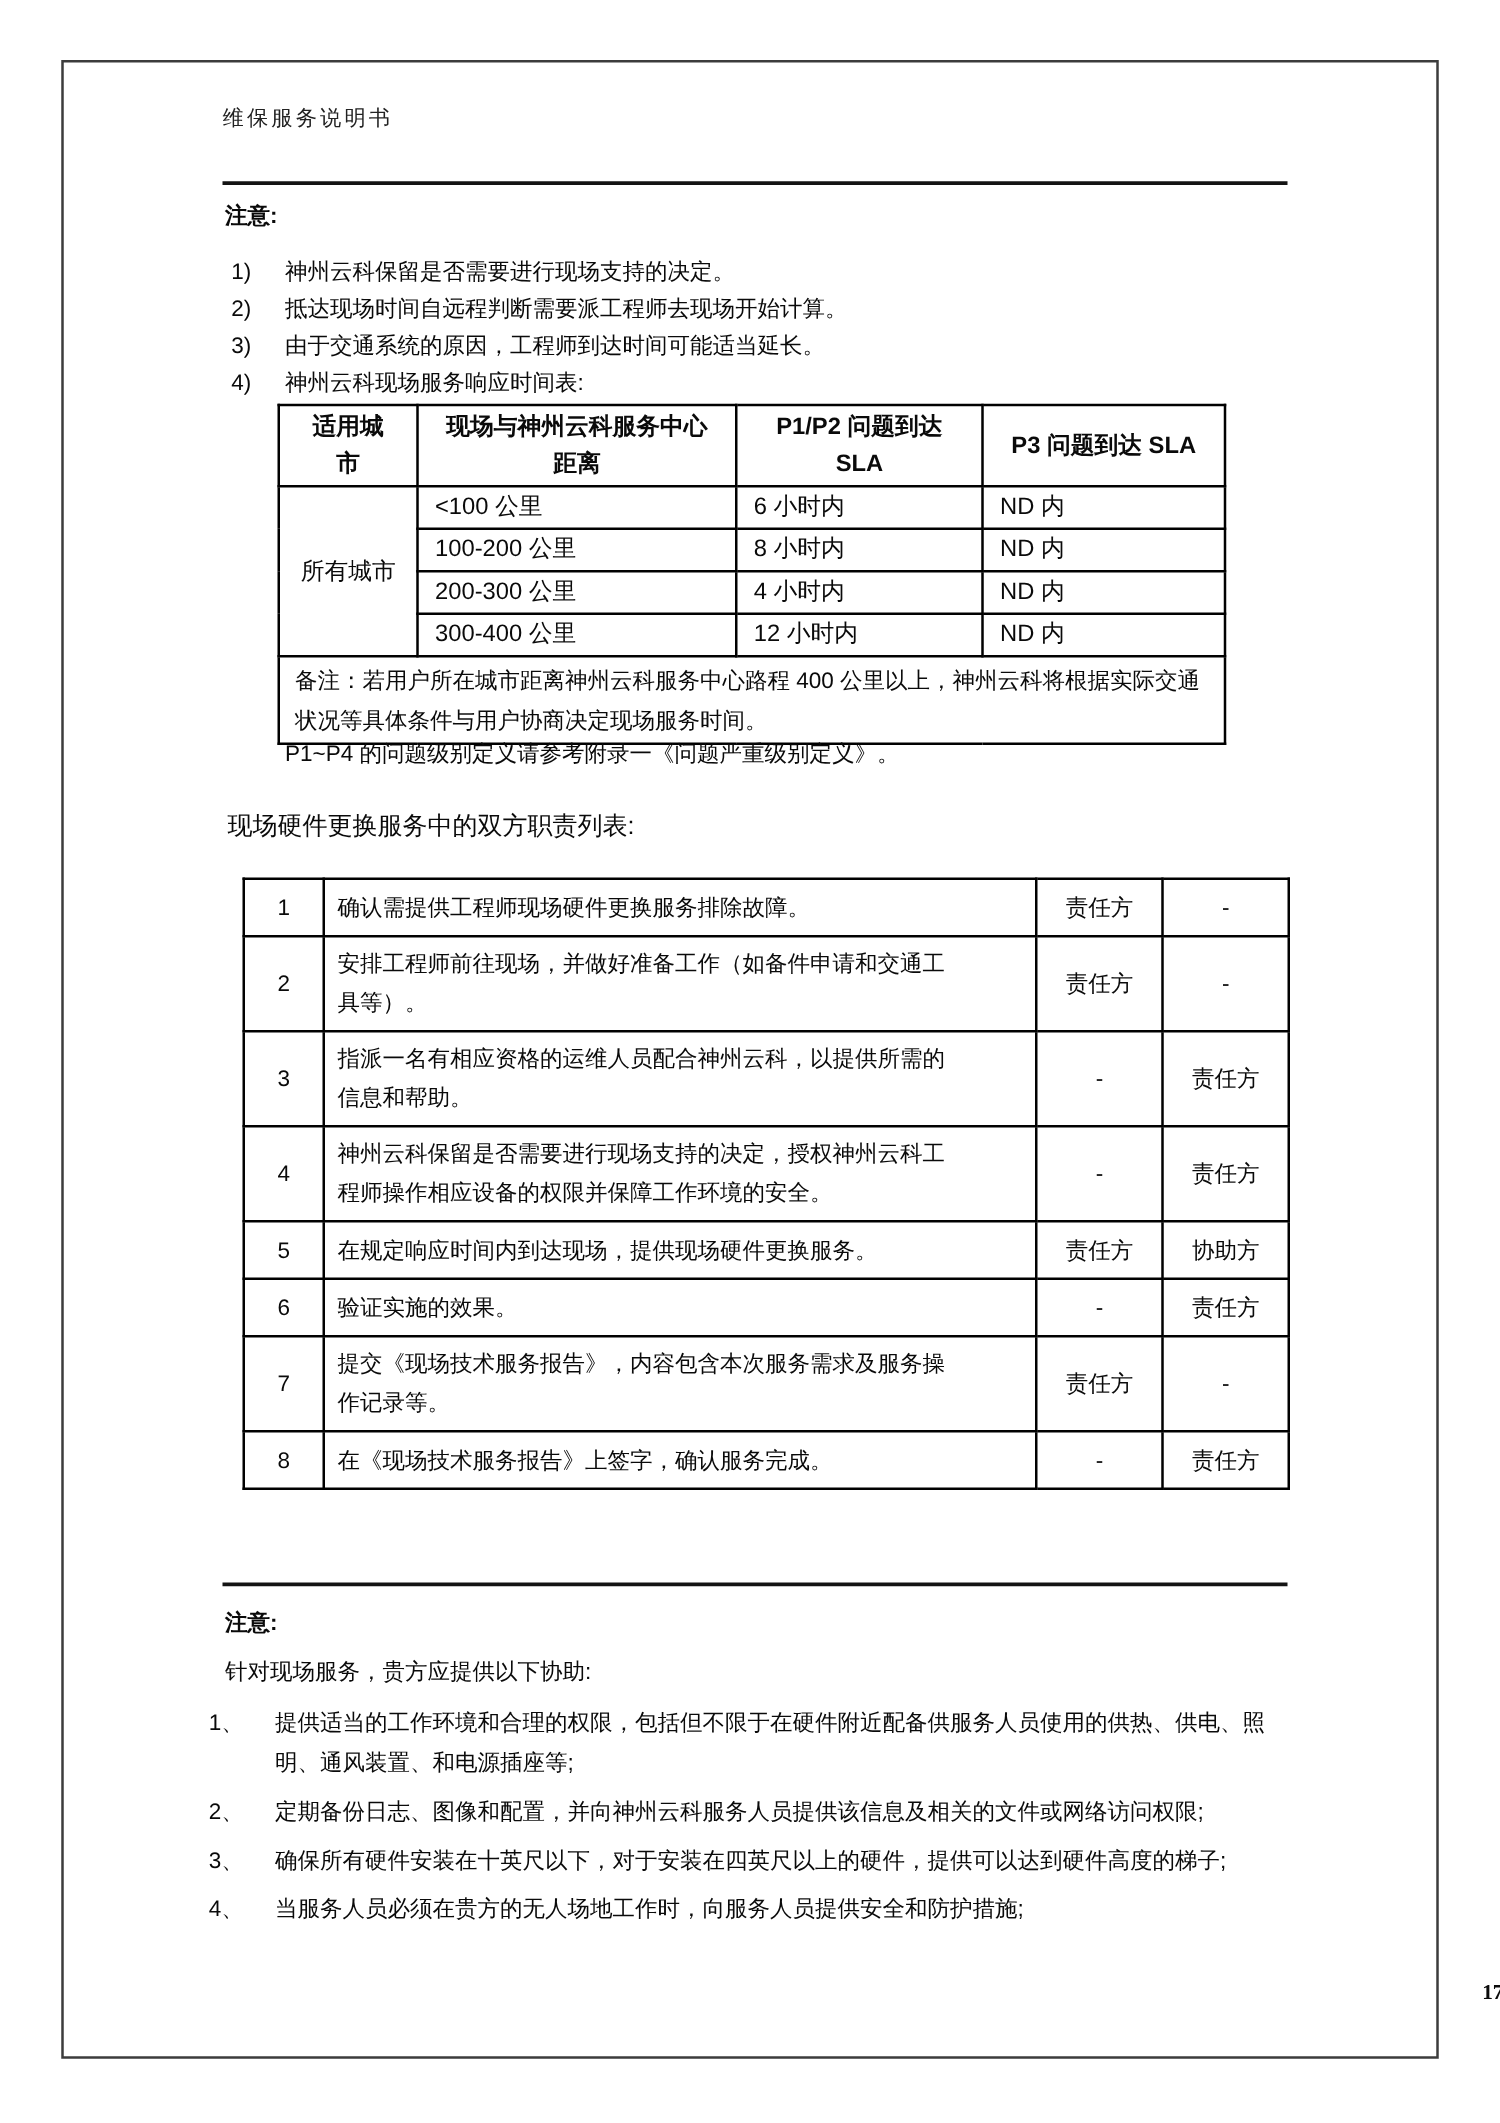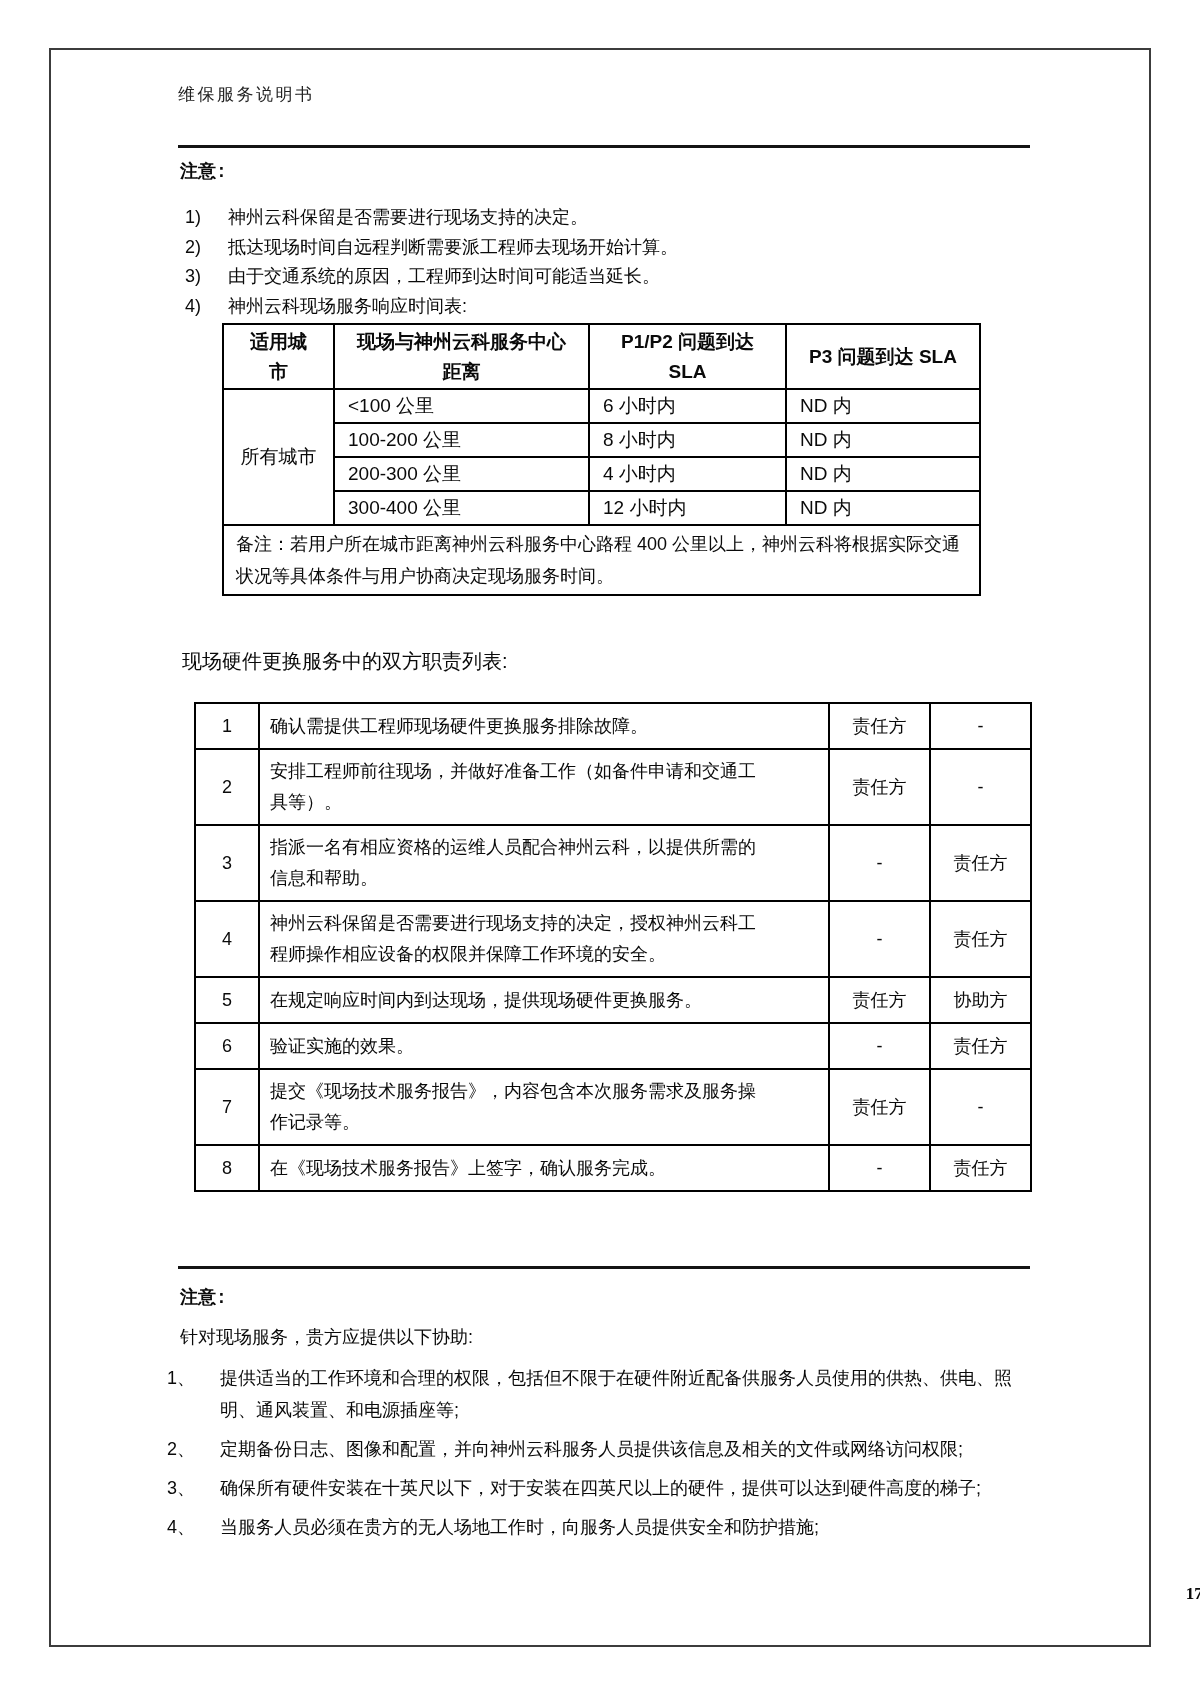--- a/index.html
+++ b/index.html
@@ -28,21 +28,21 @@
     font-family:"Liberation Serif","DejaVu Serif",serif;
     font-size:17px; letter-spacing:2.5px; color:#222;
     line-height:20px;
   }
   .content { position:absolute; left:178px; top:0; width:852px; height:1698px; }
   .rule { position:absolute; left:0; width:852px; height:3px; background:#141414; }
   .rule-top { top:145px; }
   .rule-bottom { top:1266px; }
   .note-label {
     position:absolute; left:2px;
-    font-weight:bold; font-size:18px; line-height:28px;font-family:Liberation Mono, monospace;
+    font-weight:bold; font-size:18px; line-height:28px;
   }
   .n1 { top:158px; }
   .n2 { top:1284px; }
   .list1 { position:absolute; top:203px; left:7px; width:845px; }
   .list1 .li { display:flex; line-height:29.6px; font-size:18px; }
   .list1 .no { flex:0 0 43px; }
   .list1 .tx { flex:1; }
   .t1 {
     position:absolute; top:323px; left:44px; width:757px;
     border-collapse:collapse; table-layout:fixed;
@@ -154,20 +154,21 @@
           <td class="d">300-400 公里</td>
           <td class="d">12 小时内</td>
           <td class="d">ND 内</td>
         </tr>
         <tr>
           <td class="remark" colspan="4">备注：若用户所在城市距离神州云科服务中心路程 400 公里以上，神州云科将根据实际交通状况等具体条件与用户协商决定现场服务时间。</td>
         </tr>
       </tbody>
     </table>
 
+    <div class="p1p4">P1~P4 的问题级别定义请参考附录一《问题严重级别定义》。</div>
 
     <div class="title2">现场硬件更换服务中的双方职责列表:</div>
 
     <table class="t2">
       <colgroup>
         <col style="width:64px">
           <col style="width:570px">
           <col style="width:101px">
           <col style="width:101px">
       </colgroup>

